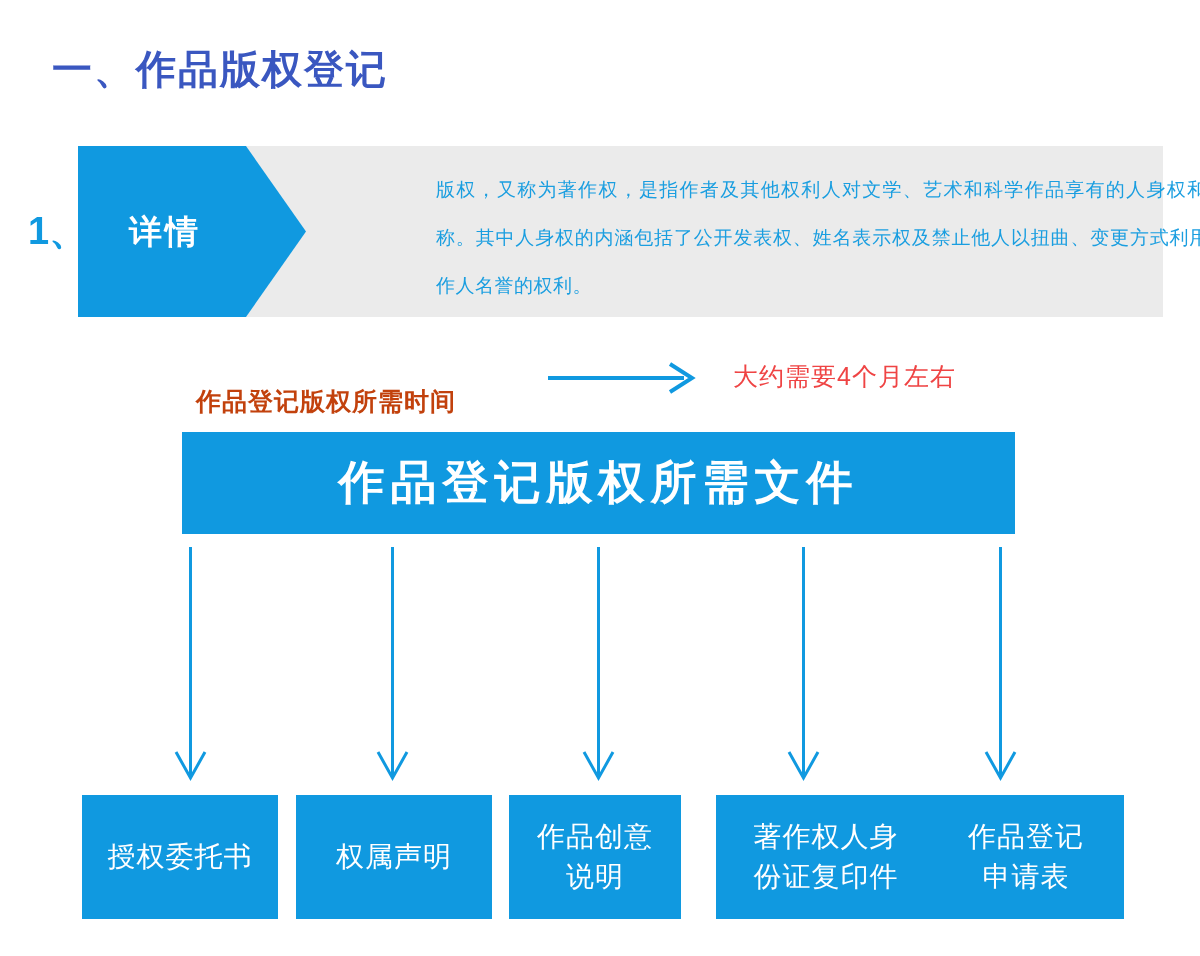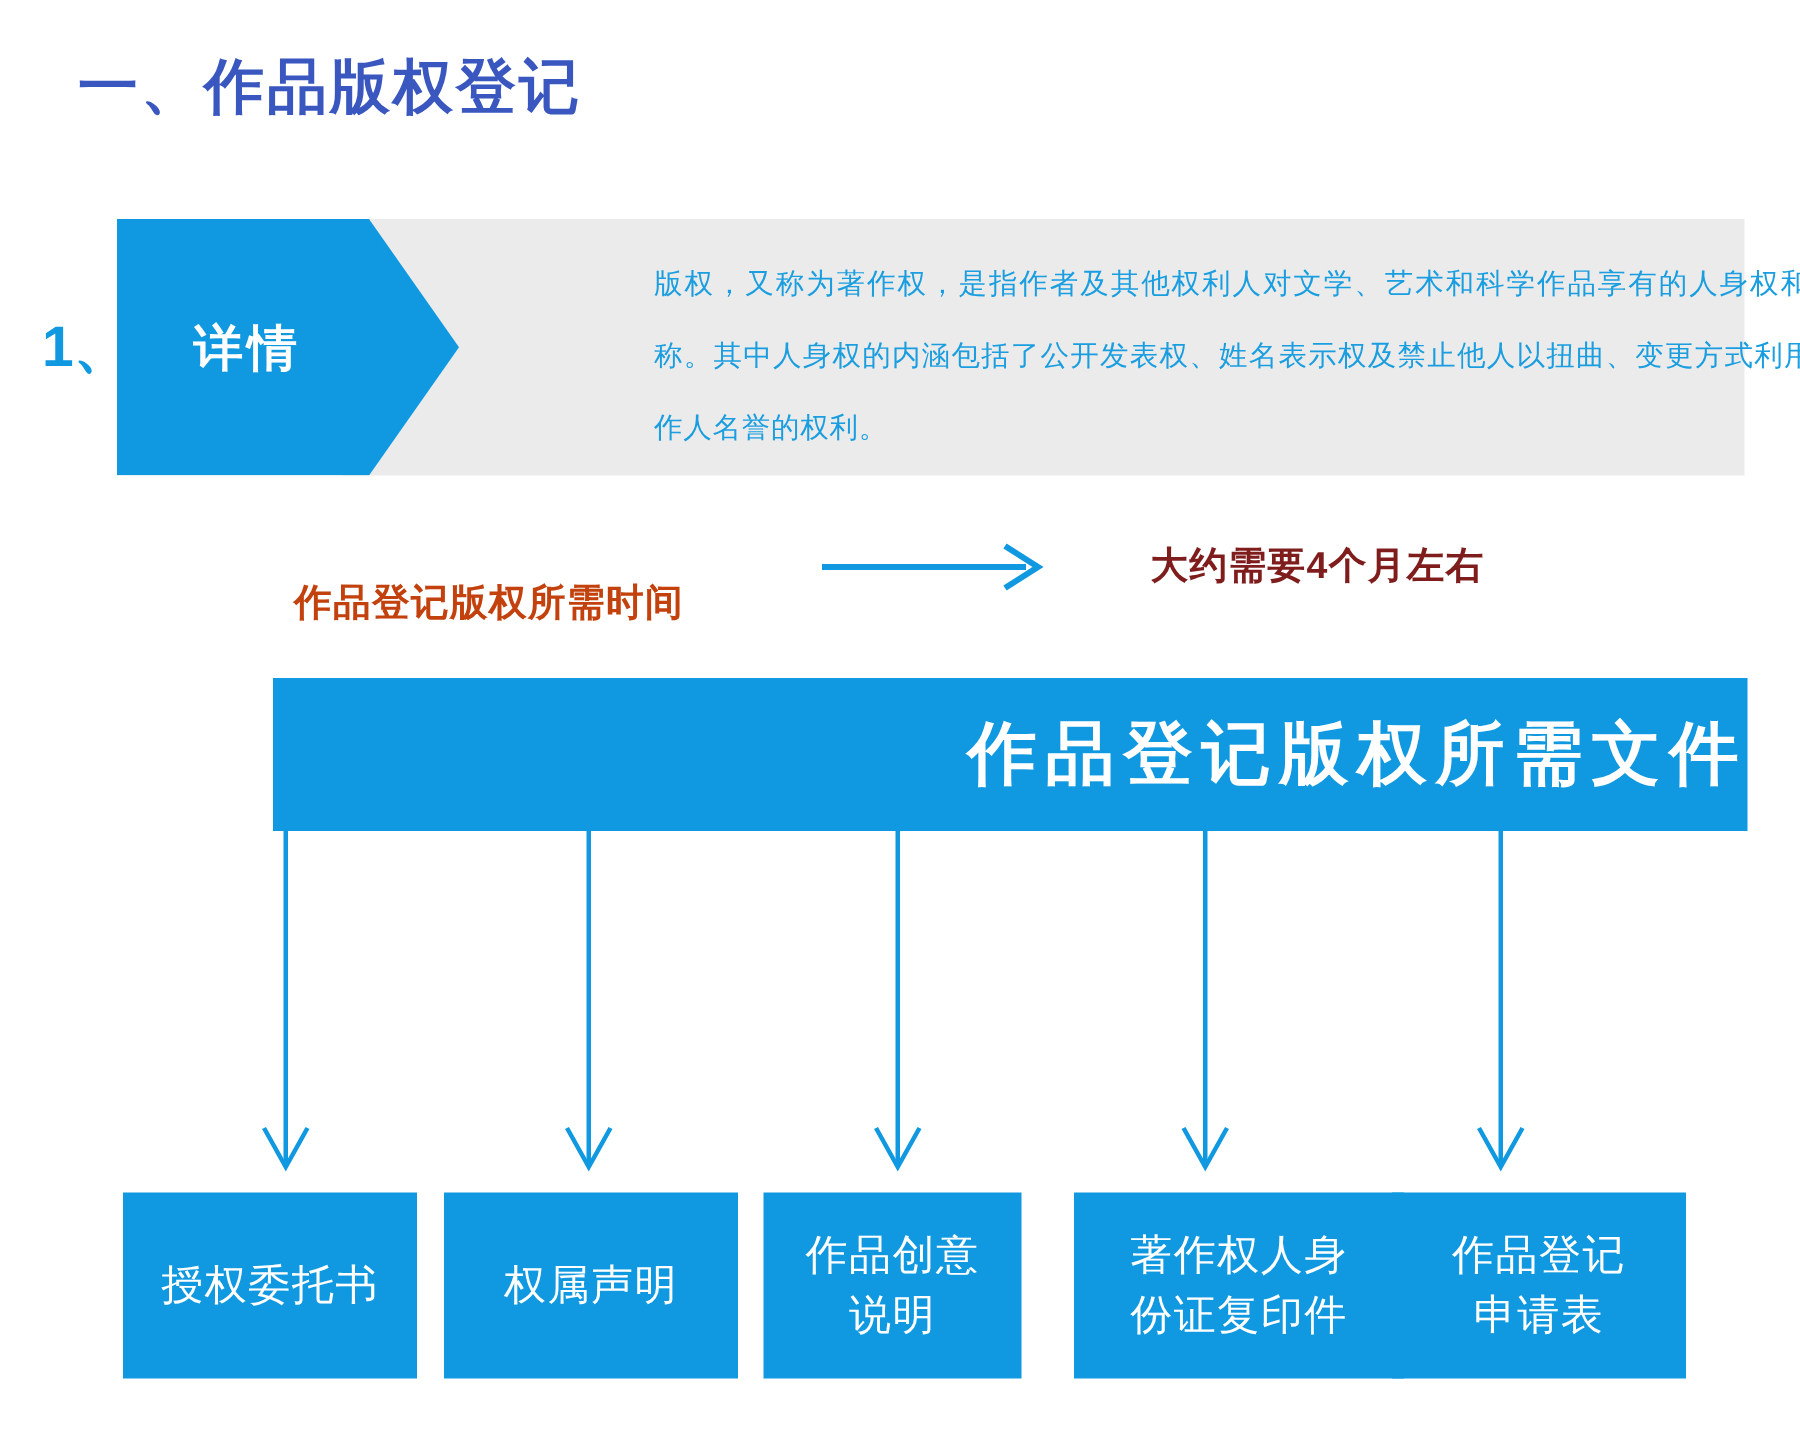--- a/index.html
+++ b/index.html
@@ -12,21 +12,21 @@
     height: 956px;
     position: relative;
     font-family: "Liberation Sans", "DejaVu Sans", sans-serif;
     overflow: hidden;
   }
 
   
   #page-title {
     position: absolute;
     left: 52px;
-    top: 30px;
+    top: 42px;
     font-size: 40px;
     font-weight: 700;
     color: #3a57c0;
     letter-spacing: 2px;
     white-space: nowrap;
   }
 
   
   #section-index {
     position: absolute;
@@ -117,38 +117,37 @@
     left: 548px;
     top: 2px;
     width: 150px;
     height: 32px;
   }
   #timing-value {
     position: absolute;
     left: 733px;
     top: 0;
     font-size: 25px;
-    font-weight: 700;
-    color: #7f1d1d;
+    font-weight: 400;
+    color: #ef4444;
     white-space: nowrap;
     letter-spacing: 1px;
-    margin-left: 34px;
   }
 
   
   #documents-header {
     position: absolute;
     left: 182px;
-    top: 452px;
-    width: 983px;
+    top: 432px;
+    width: 833px;
     height: 102px;
     background: #1099e0;
     display: flex;
     align-items: center;
-    justify-content: flex-end;
+    justify-content: center;
   }
   #documents-header-title {
     color: #ffffff;
     font-size: 46px;
     font-weight: 700;
     letter-spacing: 6px;
     white-space: nowrap;
   }
 
   

